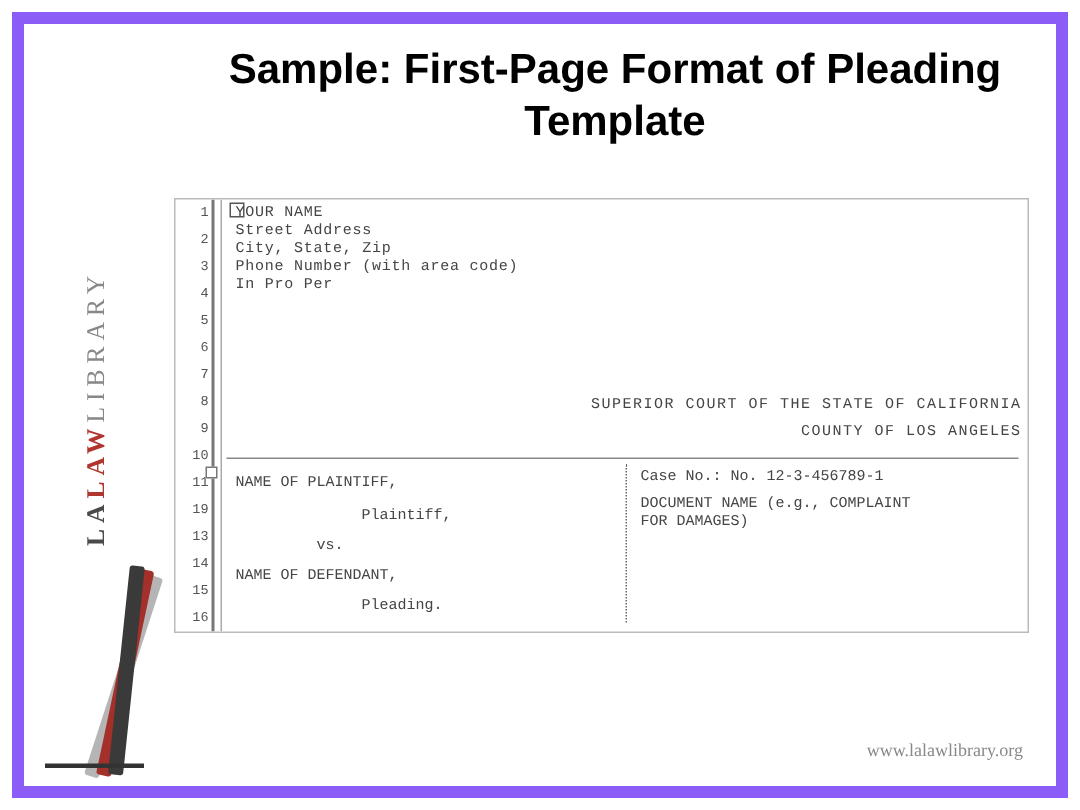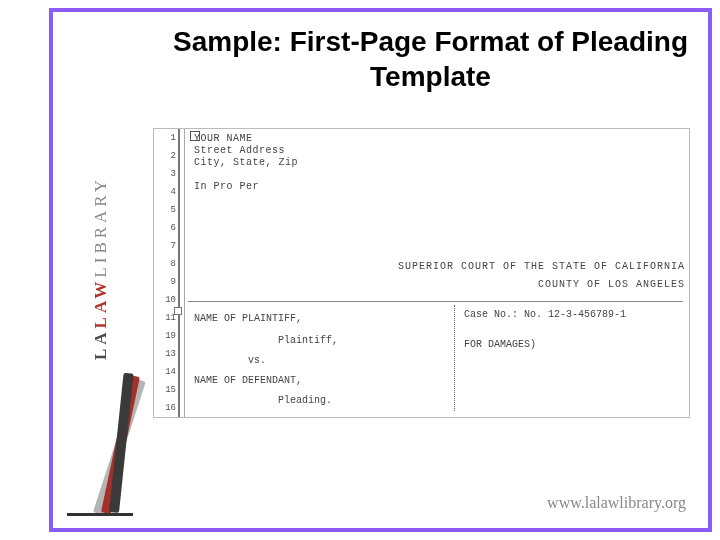--- a/index.html
+++ b/index.html
@@ -7,23 +7,22 @@
     width: 720px;
     height: 540px;
     background: #fff;
     font-family: Arial, Helvetica, sans-serif;
     position: relative;
     overflow: hidden;
   }
   .slide-frame {
     position: absolute;
     top: 8px; left: 8px; right: 8px; bottom: 8px;
-    border: 4px solid #8b5cf6;
-    background: #fff;
-    margin-left: 41px;
+    border: 8px solid #8b5cf6;
+    background: #fff;
   }
   .title {
     position: absolute;
     top: 12px;
     left: 120px;
     right: 20px;
     text-align: center;
     font-size: 28px;
     color: #000;
     line-height: 1.25;
@@ -173,21 +172,21 @@
     text-align: right;
     color: #777;
     font-family: Georgia, serif;
   }
   .footer .tagline {
     font-style: italic;
     font-size: 13px;
     color: #777;
   }
   .footer .url {
-    font-size: 16px;
+    font-size: 12px;
     color: #888;
     margin-top: 2px;
   }
 </style>
 </head>
 <body>
 
 <div class="slide-frame">
 
   <h1 class="title">Sample: First-Page Format of Pleading Template</h1>
@@ -211,34 +210,36 @@
       <div class="gutter-num" style="top:256px">15</div>
       <div class="gutter-num" style="top:274px">16</div>
     </div>
     <div class="rule2"></div>
 
     <div class="body-area">
       <div class="cursor-box"></div>
       <div class="pl-line" style="top:4px">YOUR NAME</div>
       <div class="pl-line" style="top:16px">Street Address</div>
       <div class="pl-line" style="top:28px">City,  State,  Zip</div>
+      <div class="pl-line" style="top:40px">Phone Number (with area code)</div>
       <div class="pl-line" style="top:52px">In Pro Per</div>
 
       <div class="center-line" style="top:132px">SUPERIOR COURT OF THE STATE OF CALIFORNIA</div>
       <div class="center-line" style="top:150px">COUNTY OF LOS ANGELES</div>
 
       <div class="handle-box" style="left:-14px; top:178px"></div>
 
       <div class="caption-left" style="top:184px">NAME OF PLAINTIFF,</div>
       <div class="caption-left" style="top:206px; left:90px">Plaintiff,</div>
       <div class="caption-left" style="top:226px; left:60px">vs.</div>
       <div class="caption-left" style="top:246px">NAME OF DEFENDANT,</div>
       <div class="caption-left" style="top:266px; left:90px">Pleading.</div>
 
       <div class="caption-right" style="top:180px">Case No.: No. 12-3-456789-1</div>
+      <div class="caption-right2" style="top:198px">DOCUMENT NAME (e.g., COMPLAINT</div>
       <div class="caption-right2" style="top:210px">FOR DAMAGES)</div>
     </div>
 
     <div class="caption-divider"></div>
     <div class="caption-dots"></div>
   </div>
 
   <div class="brand-text-v" style="top:348px">
     <span class="la">LA</span><span class="law">LAW</span><span class="lib">LIBRARY</span>
   </div>

